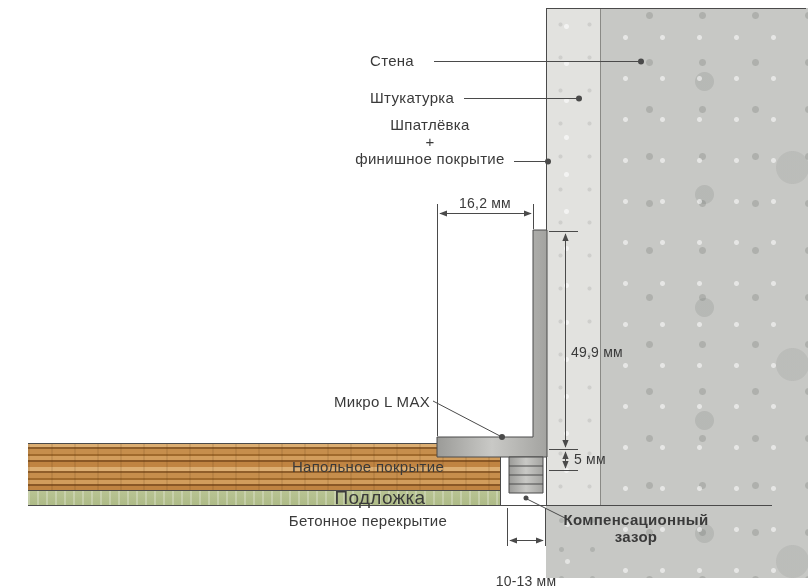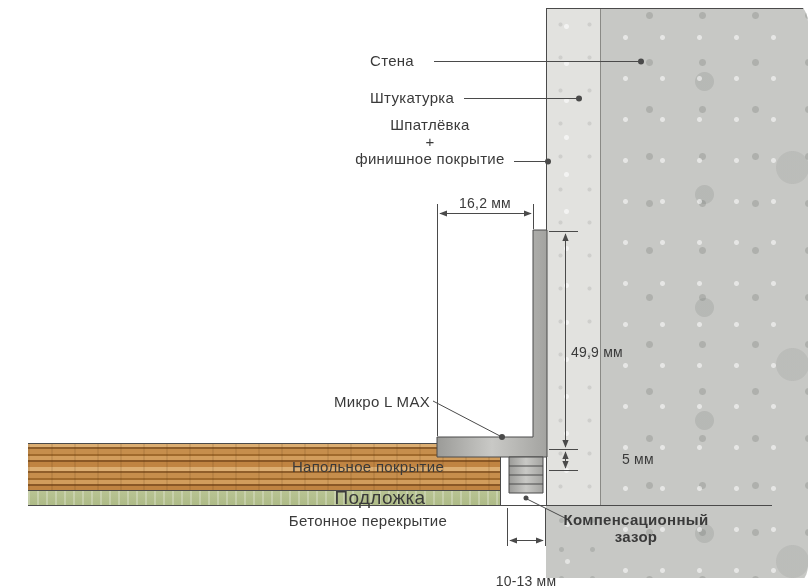--- a/index.html
+++ b/index.html
@@ -1,18 +1,18 @@
 <!DOCTYPE html>
 <html><head>
 <meta charset="utf-8">
 <style>
   html,body{margin:0;padding:0;background:#fff;}
   .stage{
     position:relative;width:808px;height:588px;background:#ffffff;overflow:hidden;
-    font-family:"Liberation Sans", sans-serif;color:#3a3a3a;border-radius:22px;
+    font-family:"Liberation Sans", sans-serif;color:#3a3a3a;
   }
   .layer{position:absolute;}
   
   .concrete{
     left:600px;top:8px;width:208px;height:570px;
     background-color:#c7c8c5;
     background-image:
       radial-gradient(circle, rgba(255,255,255,0.55) 0 2px, rgba(0,0,0,0) 3px),
       radial-gradient(circle, rgba(110,115,110,0.28) 0 3px, rgba(0,0,0,0) 4px),
       radial-gradient(circle, rgba(125,130,124,0.22) 0 9px, rgba(0,0,0,0) 10px),
@@ -146,16 +146,16 @@
   <div class="lbl c" style="left:280px;top:490px;width:200px;font-size:19px;line-height:15px;">Подложка</div>
   <div class="lbl c" style="left:268px;top:512px;width:200px;">Бетонное перекрытие</div>
 
   <div class="lbl c" style="left:556px;top:511px;width:160px;font-weight:bold;">
     <div>Компенсационный</div>
     <div>зазор</div>
   </div>
 
   <div class="dimtxt c" style="left:435px;top:195px;width:100px;">16,2 мм</div>
   <div class="dimtxt" style="left:571px;top:344px;">49,9 мм</div>
-  <div class="dimtxt" style="left:574px;top:451px;margin-left:48px;">5 мм</div>
+  <div class="dimtxt" style="left:574px;top:451px;">5 мм</div>
   <div class="dimtxt c" style="left:476px;top:545px;width:100px;margin-top:28px;">10-13 мм</div>
 
 </div>
 
 </body></html>

